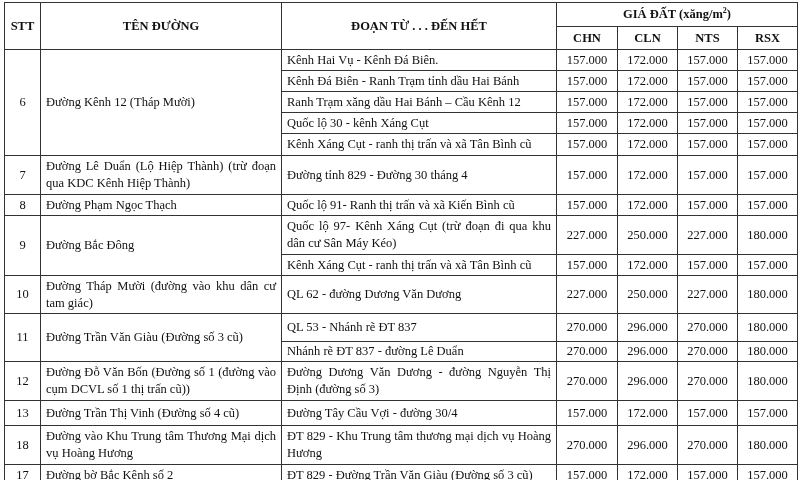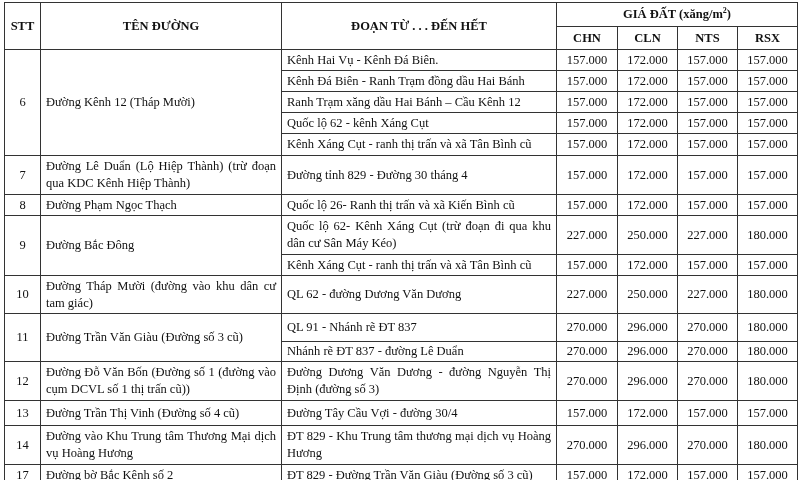--- a/index.html
+++ b/index.html
@@ -47,35 +47,35 @@
     <tr style="height:21px">
       <td rowspan="5" class="c">6</td>
       <td rowspan="5">Đường Kênh 12 (Tháp Mười)</td>
       <td>Kênh Hai Vụ - Kênh Đá Biên.</td>
       <td class="num">157.000</td>
       <td class="num">172.000</td>
       <td class="num">157.000</td>
       <td class="num">157.000</td>
     </tr>
     <tr style="height:21px">
-      <td>Kênh Đá Biên - Ranh Trạm đồng dầu Hai Bánh</td>
+      <td>Kênh Đá Biên - Ranh Trạm tỉnh dầu Hai Bánh</td>
       <td class="num">157.000</td>
       <td class="num">172.000</td>
       <td class="num">157.000</td>
       <td class="num">157.000</td>
     </tr>
     <tr style="height:21px">
       <td>Ranh Trạm xăng dầu Hai Bánh – Cầu Kênh 12</td>
       <td class="num">157.000</td>
       <td class="num">172.000</td>
       <td class="num">157.000</td>
       <td class="num">157.000</td>
     </tr>
     <tr style="height:21px">
-      <td>Quốc lộ 62 - kênh Xáng Cụt</td>
+      <td>Quốc lộ 30 - kênh Xáng Cụt</td>
       <td class="num">157.000</td>
       <td class="num">172.000</td>
       <td class="num">157.000</td>
       <td class="num">157.000</td>
     </tr>
     <tr style="height:22px">
       <td>Kênh Xáng Cụt - ranh thị trấn và xã Tân Bình cũ</td>
       <td class="num">157.000</td>
       <td class="num">172.000</td>
       <td class="num">157.000</td>
@@ -88,31 +88,31 @@
       <td>Đường tỉnh 829 - Đường 30 tháng 4</td>
       <td class="num">157.000</td>
       <td class="num">172.000</td>
       <td class="num">157.000</td>
       <td class="num">157.000</td>
     </tr>
 
     <tr style="height:21px">
       <td class="c">8</td>
       <td>Đường Phạm Ngọc Thạch</td>
-      <td>Quốc lộ 26- Ranh thị trấn và xã Kiến Bình cũ</td>
+      <td>Quốc lộ 91- Ranh thị trấn và xã Kiến Bình cũ</td>
       <td class="num">157.000</td>
       <td class="num">172.000</td>
       <td class="num">157.000</td>
       <td class="num">157.000</td>
     </tr>
 
     <tr style="height:39px">
       <td rowspan="2" class="c">9</td>
       <td rowspan="2">Đường Bắc Đông</td>
-      <td class="j">Quốc lộ 62- Kênh Xáng Cụt (trừ đoạn đi qua khu dân cư Sân Máy Kéo)</td>
+      <td class="j">Quốc lộ 97- Kênh Xáng Cụt (trừ đoạn đi qua khu dân cư Sân Máy Kéo)</td>
       <td class="num">227.000</td>
       <td class="num">250.000</td>
       <td class="num">227.000</td>
       <td class="num">180.000</td>
     </tr>
     <tr style="height:21px">
       <td>Kênh Xáng Cụt - ranh thị trấn và xã Tân Bình cũ</td>
       <td class="num">157.000</td>
       <td class="num">172.000</td>
       <td class="num">157.000</td>
@@ -125,21 +125,21 @@
       <td>QL 62 - đường Dương Văn Dương</td>
       <td class="num">227.000</td>
       <td class="num">250.000</td>
       <td class="num">227.000</td>
       <td class="num">180.000</td>
     </tr>
 
     <tr style="height:28px">
       <td rowspan="2" class="c">11</td>
       <td rowspan="2">Đường Trần Văn Giàu (Đường số 3 cũ)</td>
-      <td>QL 91 - Nhánh rẽ ĐT 837</td>
+      <td>QL 53 - Nhánh rẽ ĐT 837</td>
       <td class="num">270.000</td>
       <td class="num">296.000</td>
       <td class="num">270.000</td>
       <td class="num">180.000</td>
     </tr>
     <tr style="height:20px">
       <td>Nhánh rẽ ĐT 837 - đường Lê Duẩn</td>
       <td class="num">270.000</td>
       <td class="num">296.000</td>
       <td class="num">270.000</td>
@@ -160,21 +160,21 @@
       <td class="c">13</td>
       <td>Đường Trần Thị Vinh (Đường số 4 cũ)</td>
       <td>Đường Tây Cầu Vợi  - đường 30/4</td>
       <td class="num">157.000</td>
       <td class="num">172.000</td>
       <td class="num">157.000</td>
       <td class="num">157.000</td>
     </tr>
 
     <tr style="height:39px">
-      <td class="c">14</td>
+      <td class="c">18</td>
       <td class="j">Đường vào Khu Trung tâm Thương Mại dịch vụ Hoàng Hương</td>
       <td class="j">ĐT 829 - Khu Trung tâm thương mại dịch vụ Hoàng Hương</td>
       <td class="num">270.000</td>
       <td class="num">296.000</td>
       <td class="num">270.000</td>
       <td class="num">180.000</td>
     </tr>
 
     <tr style="height:21px">
       <td class="c">17</td>

